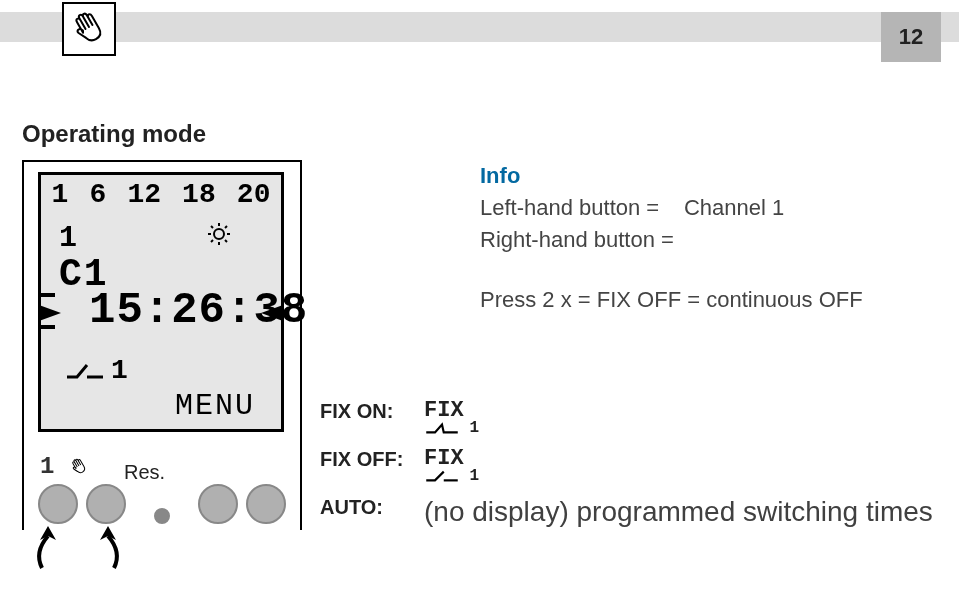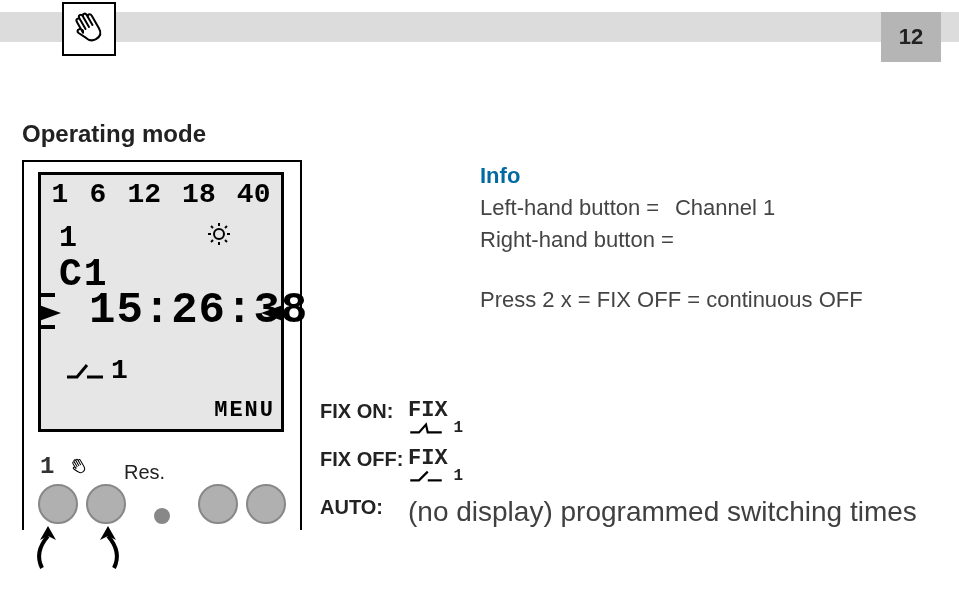--- a/index.html
+++ b/index.html
@@ -123,24 +123,24 @@
     font-family: "Courier New", monospace;
     font-size: 28px;
     font-weight: bold;
     display: flex;
     align-items: center;
     gap: 6px;
   }
   .menu {
     position: absolute;
     bottom: 6px;
-    right: 6px;
-    font-family: "Courier New", monospace;
-    font-size: 22px;
-    font-weight: bold;
+    right: 26px;
+    font-family: "Courier New", monospace;
+    font-size: 30px;
+    font-weight: normal;
     letter-spacing: 2px;
   }
   .side-marker {
     position: absolute;
     width: 22px;
     height: 16px;
     background: #000;
     clip-path: polygon(0 0, 100% 50%, 0 100%);
   }
   .side-marker.left { left: -2px; top: 130px; }
@@ -208,34 +208,34 @@
     left: 480px;
     right: 30px;
     font-size: 22px;
     color: #444;
     line-height: 1.45;
   }
   .info-title { font-weight: bold; color: #0369a1; }
   .info-grid {
     display: grid;
     grid-template-columns: auto 1fr;
-    column-gap: 1px;
+    column-gap: 10px;
   }
   .press-block { margin-top: 28px; }
   .legend {
     position: absolute;
     top: 400px;
     left: 320px;
     font-size: 20px;
     color: #222;
   }
   .legend-row {
     display: flex;
     align-items: flex-start;
-    gap: 0;
+    gap: 16px;
     margin-bottom: 12px;
   }
   .legend-label { font-weight: bold; width: 88px; }
   .legend-sym {
     font-family: "Courier New", monospace;
     font-weight: bold;
     font-size: 22px;
     line-height: 1;
   }
   .legend-sym .sub {
@@ -273,21 +273,21 @@
 
 <div class="heading">Operating mode</div>
 
 <div class="device">
   <div class="lcd">
     <div class="scale">
       <span>1</span>
       <span>6</span>
       <span>12</span>
       <span>18</span>
-      <span>40</span>
+      <span>20</span>
     </div>
     <div class="row1">
       <span>1</span>
       <span>
         <svg width="24" height="24" viewBox="0 0 24 24">
           <circle cx="12" cy="12" r="5" fill="none" stroke="#000" stroke-width="2"></circle>
           <g stroke="#000" stroke-width="2">
             <line x1="12" y1="1" x2="12" y2="4"></line>
             <line x1="12" y1="20" x2="12" y2="23"></line>
             <line x1="1" y1="12" x2="4" y2="12"></line>

